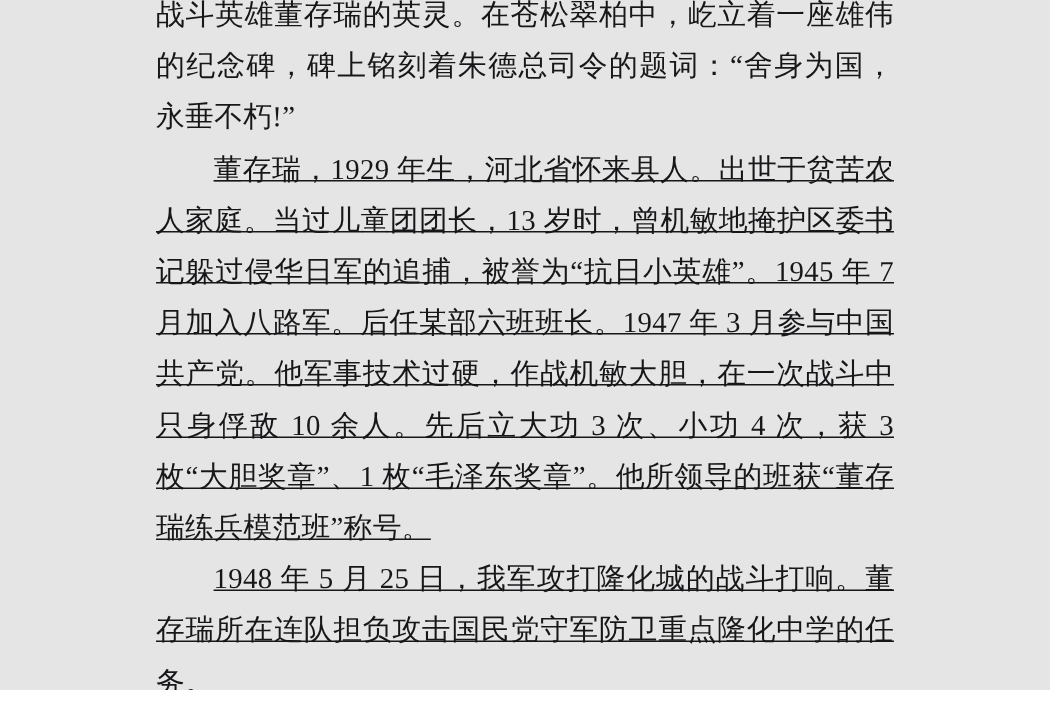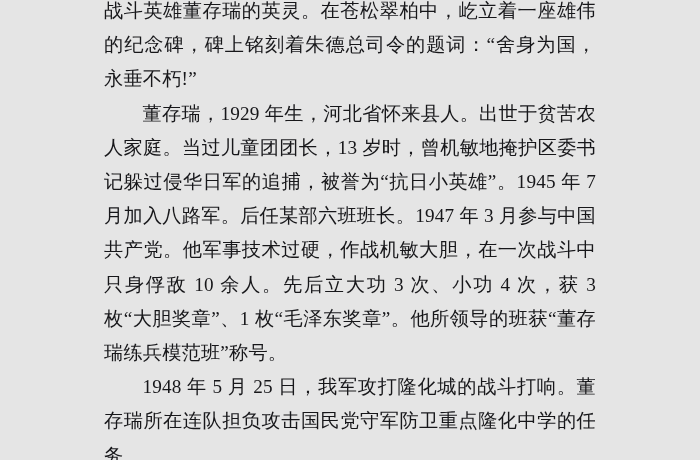--- a/index.html
+++ b/index.html
@@ -34,20 +34,21 @@
     margin: 0;
     text-indent: 2em;
     text-align: justify;
     text-justify: inter-character;
   }
   .para.cont {
     text-indent: 0;
   }
   .para + .para {
     margin-top: 0;
+    text-decoration: underline;
   }
   .clipped-top {
     margin-top: -6px;
   }
   .fade-bottom {
     position: absolute;
     left: 0;
     right: 0;
     bottom: 0;
     height: 10px;

